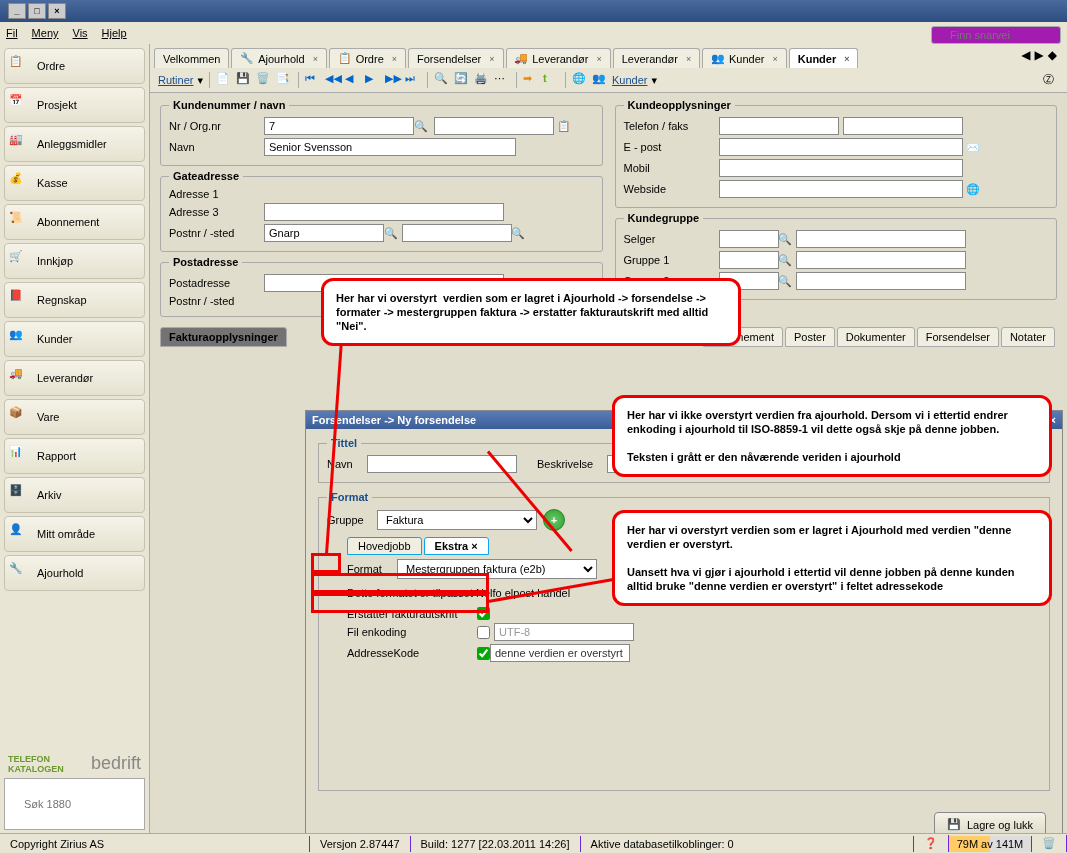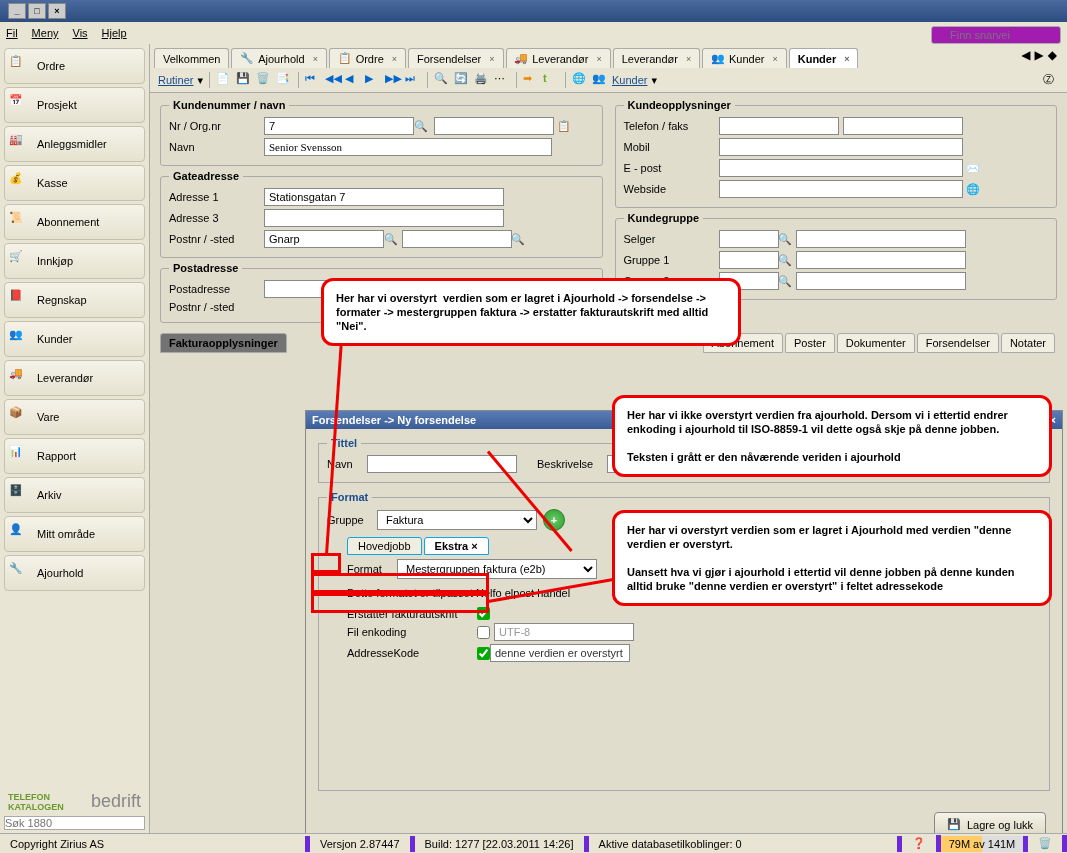--- a/index.html
+++ b/index.html
@@ -12,21 +12,21 @@
 .quick-search { position: absolute; right: 6px; top: 26px; }
 .quick-search input { width: 130px; border: 1px solid #aaa; padding: 2px 4px 2px 18px; border-radius: 3px; background: #a21caf; }
 .main { display: flex; height: 790px; }
 .sidebar { width: 150px; background: #e8e5d4; border-right: 1px solid #aaa; padding: 4px; display: flex; flex-direction: column; }
 .side-item { display: flex; align-items: center; gap: 6px; padding: 6px 4px; border: 1px solid #c5c2b2; border-radius: 4px; margin-bottom: 3px; background: linear-gradient(#f5f3e8, #e5e2d0); cursor: pointer; }
 .side-icon { width: 22px; height: 22px; display: inline-block; }
 .side-stretch { flex: 1; }
 .side-logo { font-size: 13px; color: #888; padding: 4px; display: flex; align-items: center; gap: 4px; }
 .side-logo .tel { color: #6a9a2e; font-weight: bold; font-size: 9px; }
 .side-logo .bed { color: #888; font-size: 18px; font-weight: 300; }
-.side-search input { width: 100%; border: 1px solid #aaa; padding: 0; }
+.side-search input { width: 100%; border: 1px solid #aaa; padding: 19px; }
 .content { flex: 1; background: #e0ddcc; display: flex; flex-direction: column; position: relative; }
 .tabs { display: flex; padding: 4px 4px 0 4px; background: #e8e5d4; }
 .tab { padding: 3px 8px; border: 1px solid #aaa; border-bottom: none; background: #f0eee0; margin-right: 2px; border-radius: 3px 3px 0 0; display: flex; align-items: center; gap: 4px; position: relative; }
 .tab.active { background: #fff; font-weight: bold; }
 .tab-close { font-size: 9px; color: #666; margin-left: 4px; cursor: pointer; }
 .tab-nav { margin-left: auto; display: flex; gap: 4px; padding-right: 6px; }
 .tab-nav span { cursor: pointer; font-size: 12px; }
 .toolbar { background: #e8e5d4; padding: 4px 8px; display: flex; align-items: center; gap: 4px; border-bottom: 1px solid #aaa; }
 .toolbar-link { color: #1a4d8f; text-decoration: underline; cursor: pointer; }
 .tb-icon { width: 16px; height: 16px; display: inline-block; cursor: pointer; }
@@ -50,21 +50,21 @@
 .select { border: 1px solid #888; padding: 2px 4px; background: #fff; }
 .green-btn { width: 22px; height: 22px; background: radial-gradient(#6c6, #393); border-radius: 50%; border: 1px solid #282; color: #fff; font-weight: bold; display: inline-flex; align-items: center; justify-content: center; margin-left: 6px; cursor: pointer; }
 .inner-tabs { display: flex; margin: 6px 0 4px 20px; }
 .inner-tab { padding: 2px 10px; border: 1px solid #0ea5e9; background: #f0eee0; border-radius: 3px 3px 0 0; margin-right: 2px; cursor: pointer; }
 .inner-tab.active { background: #fff; font-weight: bold; }
 .save-btn { position: absolute; right: 16px; bottom: 12px; background: linear-gradient(#f5f3e8, #dcd9c6); border: 1px solid #888; border-radius: 4px; padding: 5px 12px; display: flex; align-items: center; gap: 6px; cursor: pointer; }
 .annotation { position: absolute; background: #fff; border: 3px solid #e00; border-radius: 12px; padding: 10px 12px; font-size: 12px; font-weight: bold; z-index: 100; }
 .ann-line { position: absolute; background: #e00; z-index: 99; }
 .ann-box { position: absolute; border: 3px solid #e00; z-index: 99; }
 .statusbar { position: absolute; bottom: 0; left: 0; right: 0; height: 20px; background: #e8e5d4; border-top: 1px solid #aaa; display: flex; align-items: center; font-size: 11px; }
-.status-cell { padding: 2px 10px; border-right: 5px solid #6d28d9; }
+.status-cell { padding: 2px 10px; border-right: 1px solid #6d28d9; }
 .mem-bar { background: linear-gradient(90deg, #fc6 50%, #ddd 50%); padding: 2px 8px; }
 .nr-input { width: 150px; }
 input.overridden { color: #333; }
 input.ghost { color: #999; }
 .checkbox-green { accent-color: #0a0; }
 </style>
 </head>
 <body>
 
 <div class="titlebar">
@@ -234,28 +234,27 @@
           <legend>Kundenummer / navn</legend>
           <div class="field-row">
               <label>Nr / Org.nr</label>
               <input type="text" class="nr-input" value="7" style="">
               <span>🔍</span>
               <input type="text" style="width: 120px; margin-left: 6px;">
               <span style="margin-left:4px">📋</span>
             </div>
           <div class="field-row">
               <label>Navn</label>
-              <input type="text" style="width: 288px; font-family: Liberation Serif, serif;" value="Senior Svensson">
+              <input type="text" style="width: 252px;" value="Senior Svensson">
             </div>
         </fieldset>
         <fieldset class="fieldset" style="margin-top:4px">
           <legend>Gateadresse</legend>
           <div class="field-row">
               <label>Adresse 1</label>
-              <input type="text" style="width: 240px;" value="Stationsgatan 7">
             </div>
           <div class="field-row">
               <label>Adresse 3</label>
               <input type="text" style="width: 240px;">
             </div>
           <div class="field-row">
               <label>Postnr / -sted</label>
               <input type="text" style="width: 120px;" value="Gnarp">
               <span>🔍</span>
               <input type="text" style="width: 110px; margin-left: 4px;">
@@ -275,27 +274,27 @@
       </div>
       <div class="col-right">
         <fieldset class="fieldset">
           <legend>Kundeopplysninger</legend>
           <div class="field-row">
               <label>Telefon / faks</label>
               <input type="text" style="width: 120px;">
               <input type="text" style="width: 120px; margin-left: 4px;">
             </div>
           <div class="field-row">
-              <label>Mobil</label>
-              <input type="text" style="width: 244px;">
-            </div>
-          <div class="field-row">
               <label>E - post</label>
               <input type="text" style="width: 244px;">
               <span style="margin-left:4px">✉️</span>
+            </div>
+          <div class="field-row">
+              <label>Mobil</label>
+              <input type="text" style="width: 244px;">
             </div>
           <div class="field-row">
               <label>Webside</label>
               <input type="text" style="width: 244px;">
               <span style="margin-left:4px">🌐</span>
             </div>
         </fieldset>
         <fieldset class="fieldset" style="margin-top:4px">
           <legend>Kundegruppe</legend>
           <div class="field-row">

